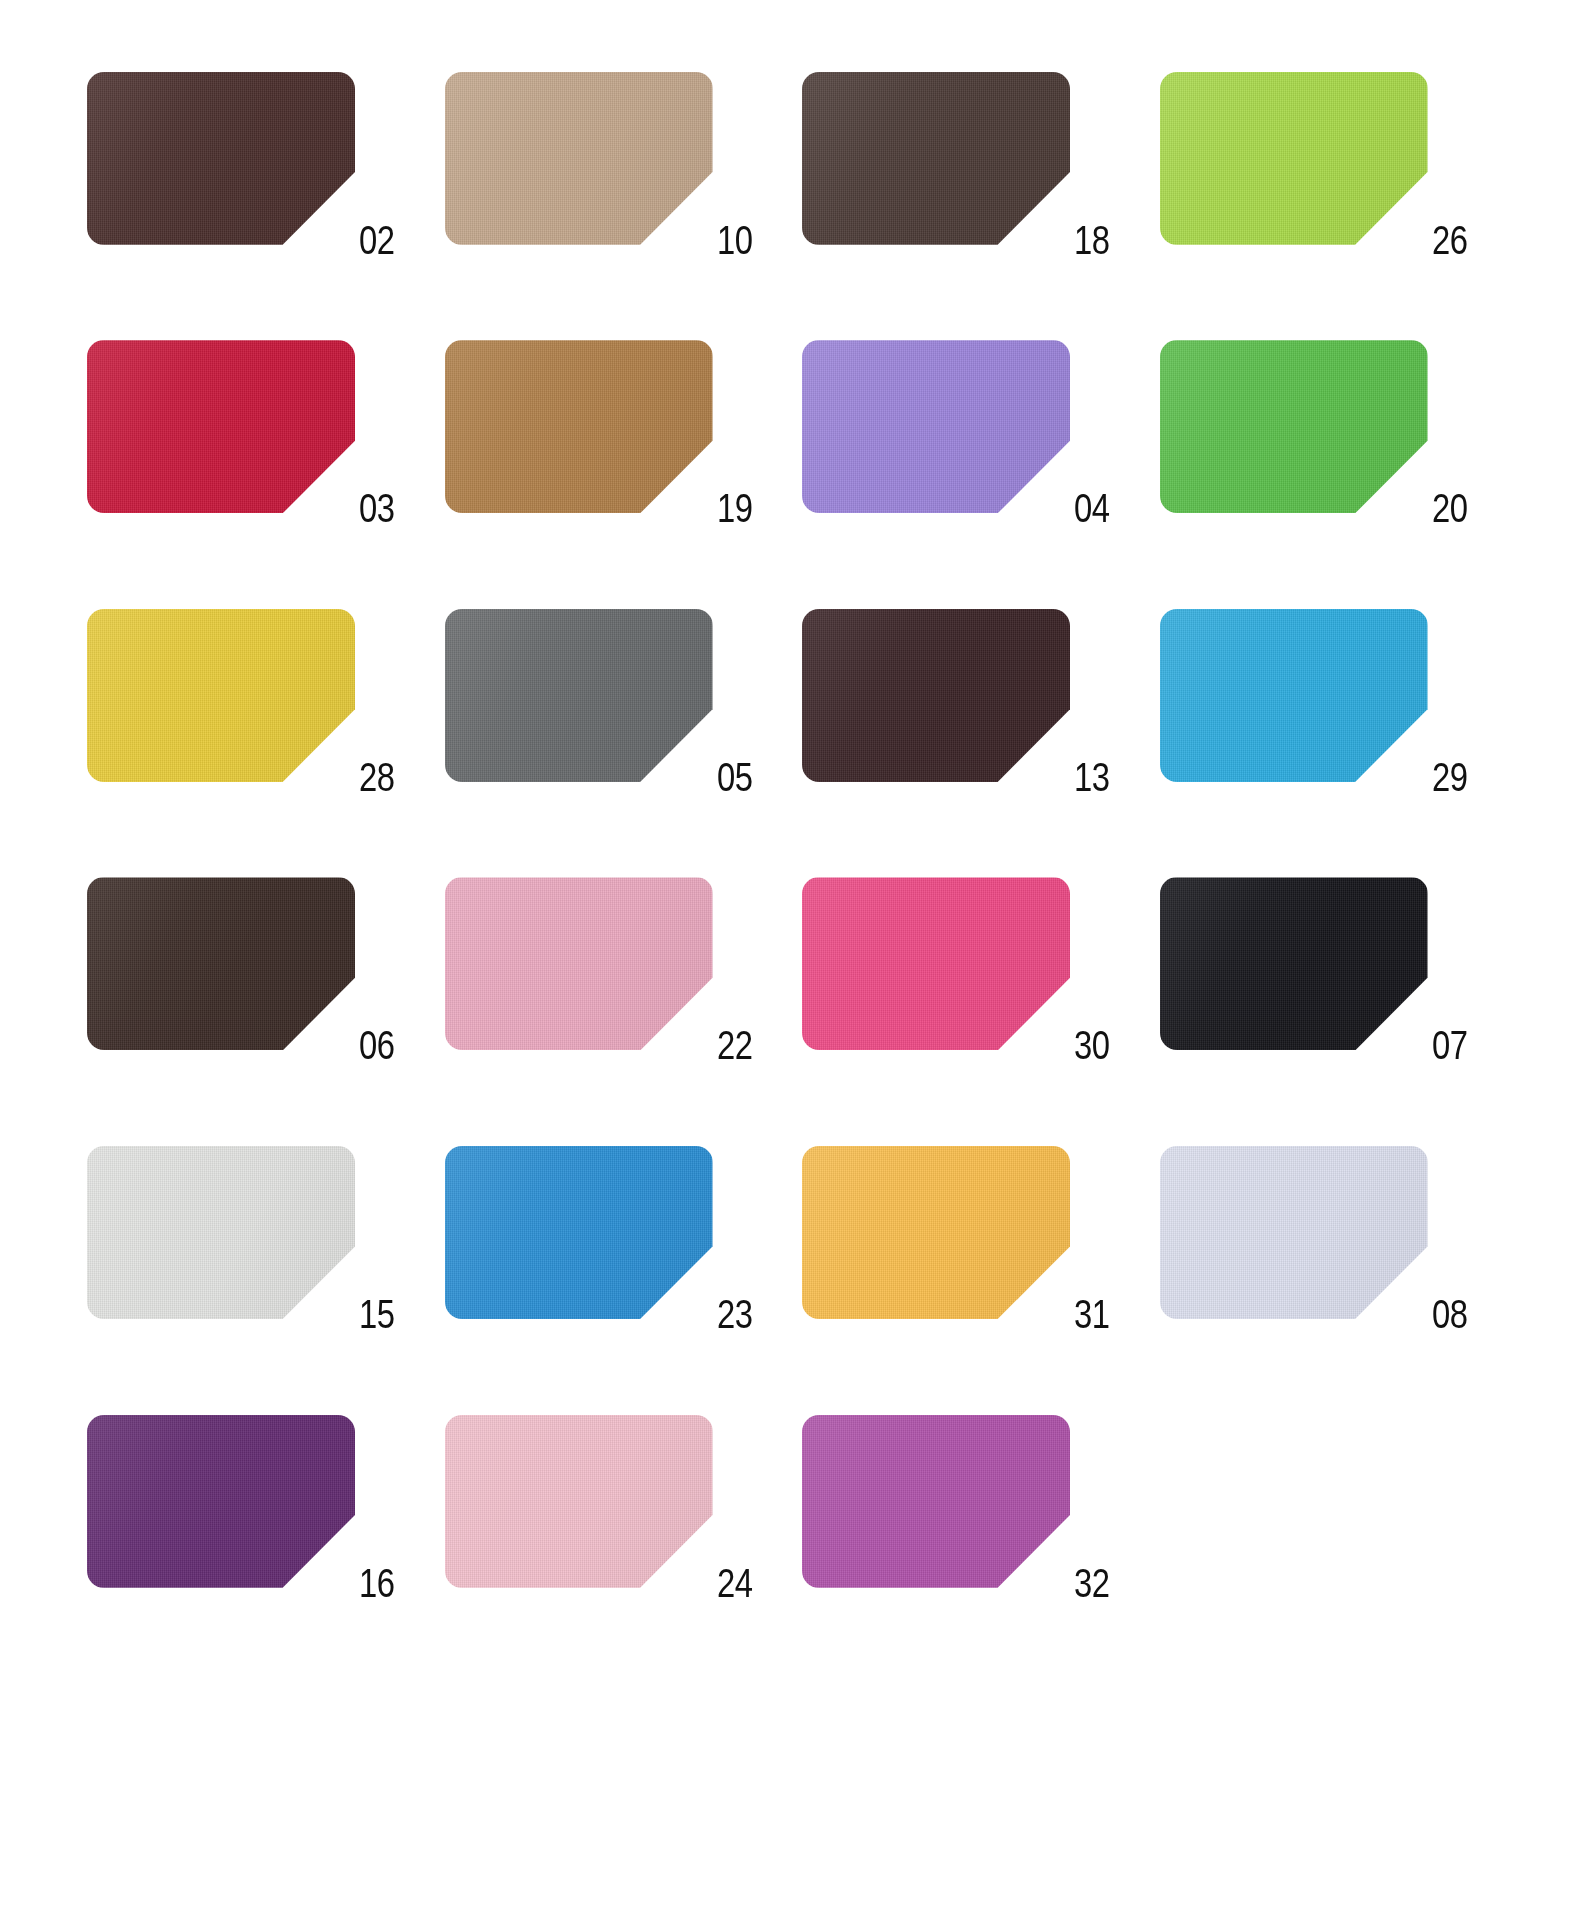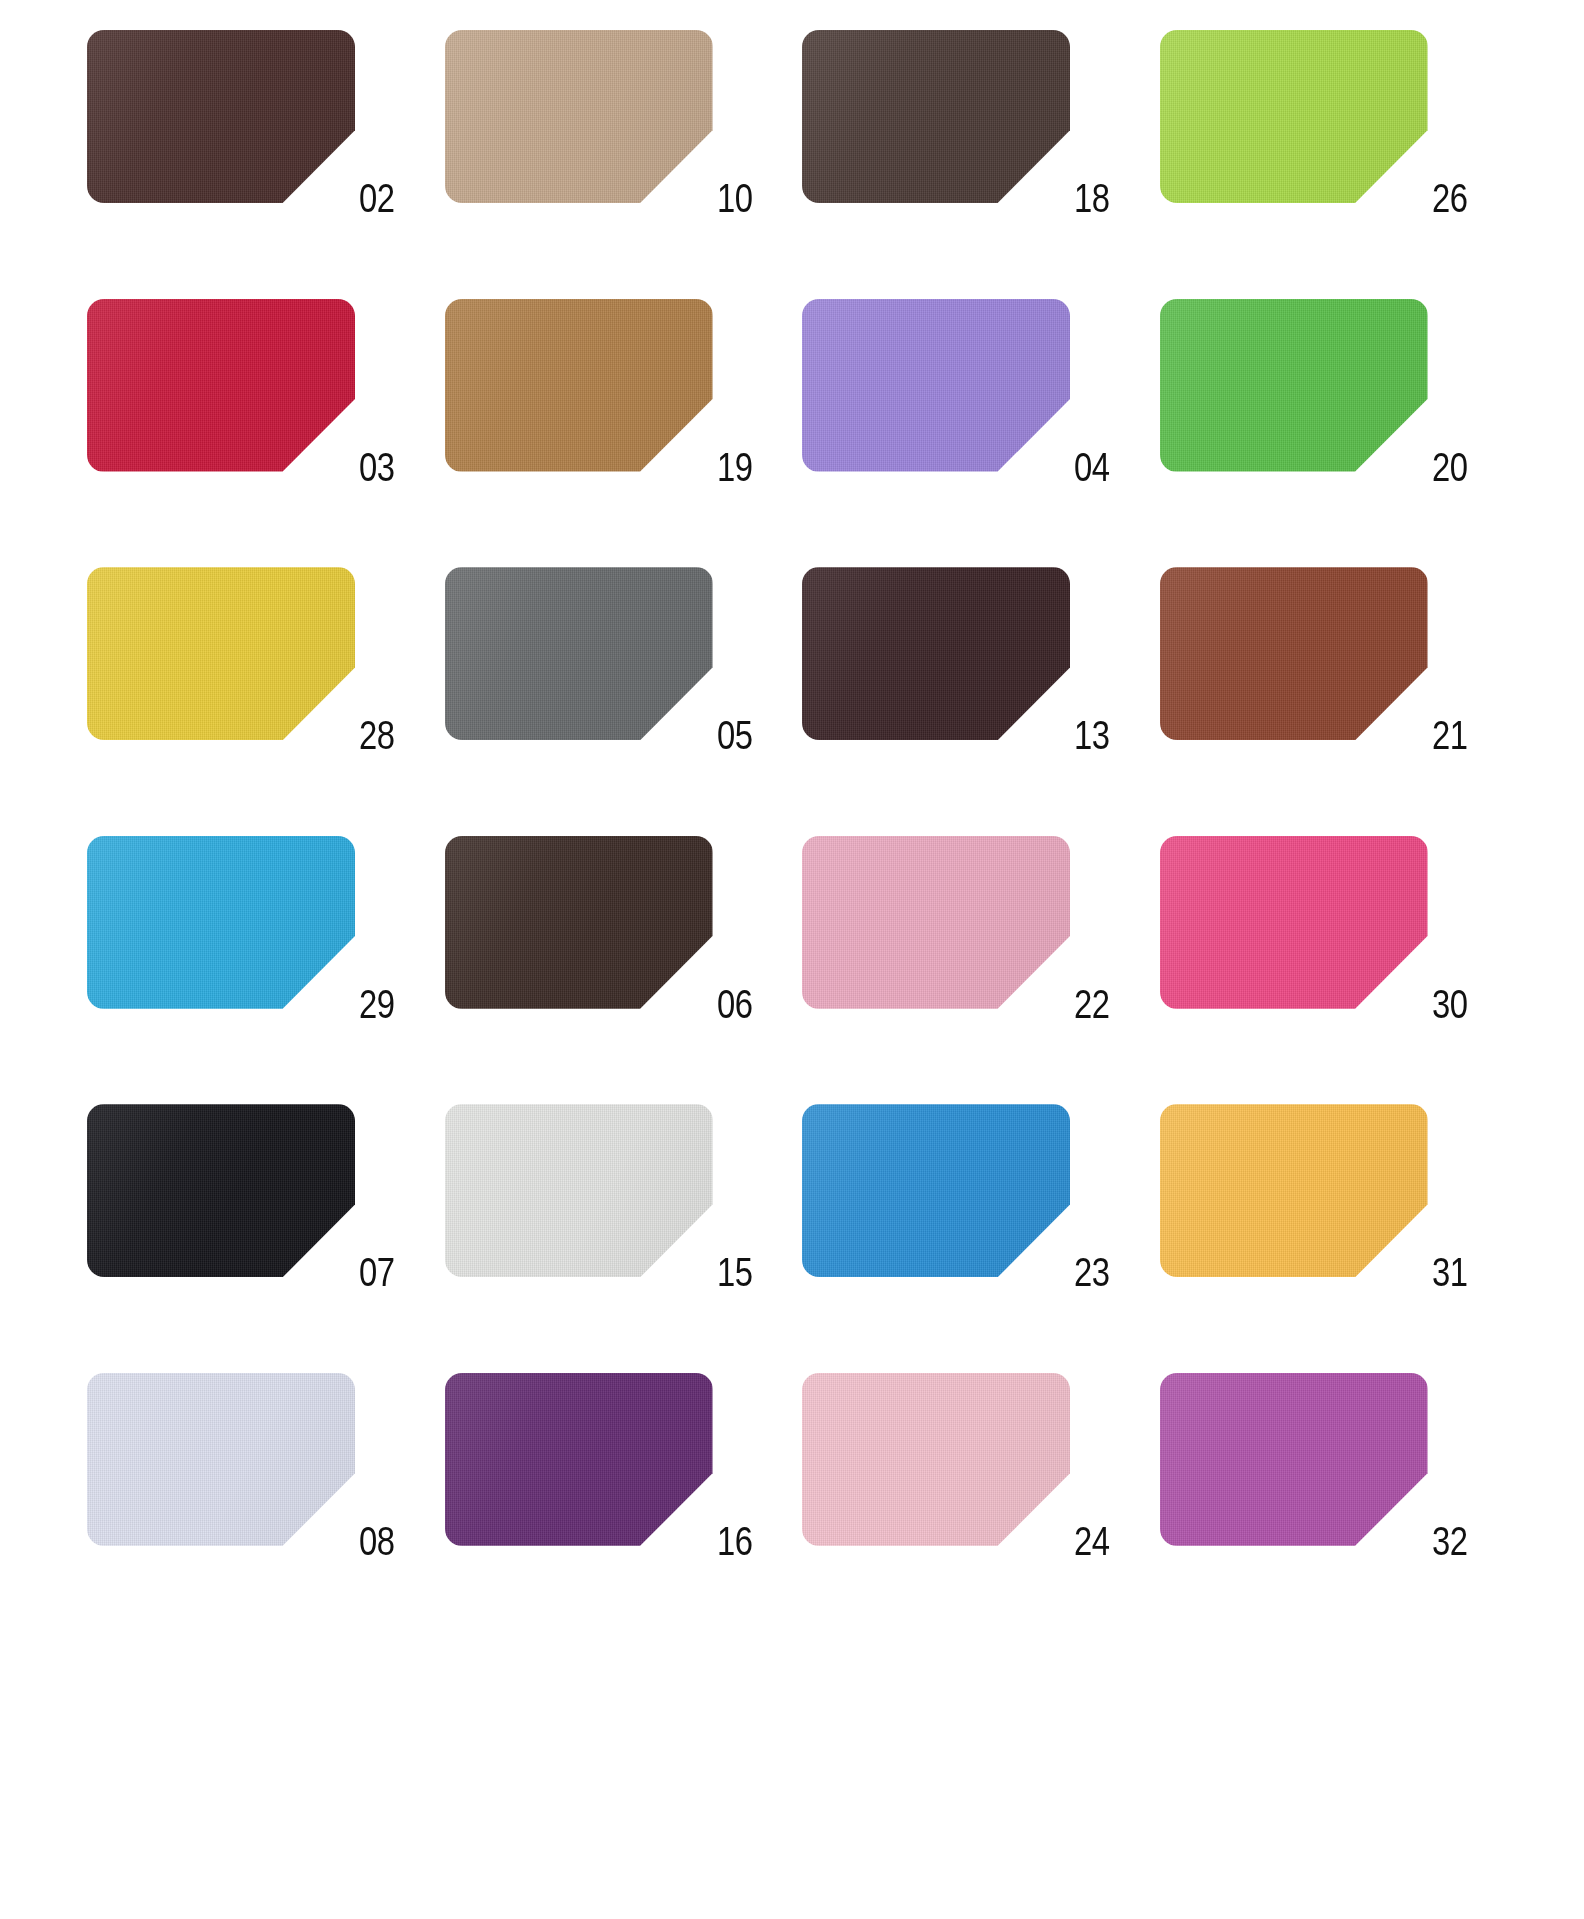--- a/index.html
+++ b/index.html
@@ -31,21 +31,21 @@
     width: 1430px;
     height: 1880px;
     margin: 0 auto;
     column-gap: 0px;
     row-gap: 0px;
   }
 
   .swatch-cell {
     position: relative;
     display: flex;
-    align-items: flex-start;
+    align-items: center;
     justify-content: flex-start;
     box-sizing: border-box;
   }
 
   .swatch-wrap {
     position: relative;
     width: 268px;
     height: 173px;
     margin-top: 12px;
     margin-left: 10px;
@@ -185,27 +185,20 @@
       </div>
       <div class="swatch-cell">
         <div class="swatch-wrap">
           <div class="swatch-chip" style="background-color: rgb(58, 35, 38);"></div>
           <div class="swatch-sheen"></div>
           <div class="swatch-label">13</div>
         </div>
       </div>
       <div class="swatch-cell">
         <div class="swatch-wrap">
-          <div class="swatch-chip" style="background-color: rgb(140, 68, 47);"></div>
-          <div class="swatch-sheen"></div>
-          <div class="swatch-label">21</div>
-        </div>
-      </div>
-      <div class="swatch-cell">
-        <div class="swatch-wrap">
           <div class="swatch-chip" style="background-color: rgb(45, 172, 223);"></div>
           <div class="swatch-sheen"></div>
           <div class="swatch-label">29</div>
         </div>
       </div>
       <div class="swatch-cell">
         <div class="swatch-wrap">
           <div class="swatch-chip" style="background-color: rgb(59, 43, 38);"></div>
           <div class="swatch-sheen"></div>
           <div class="swatch-label">06</div>

